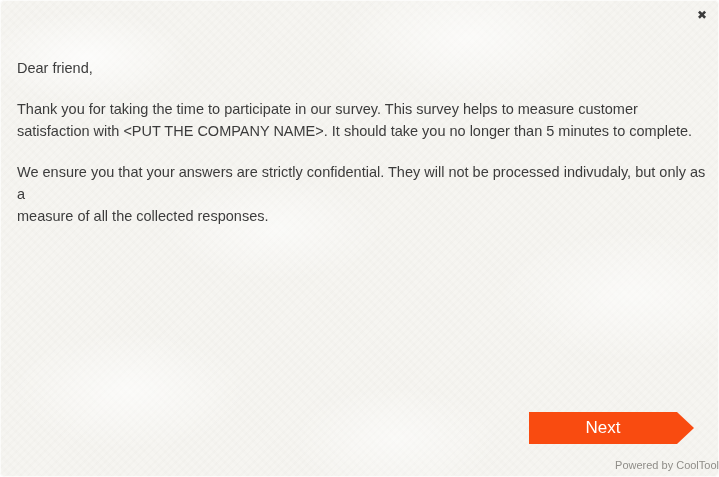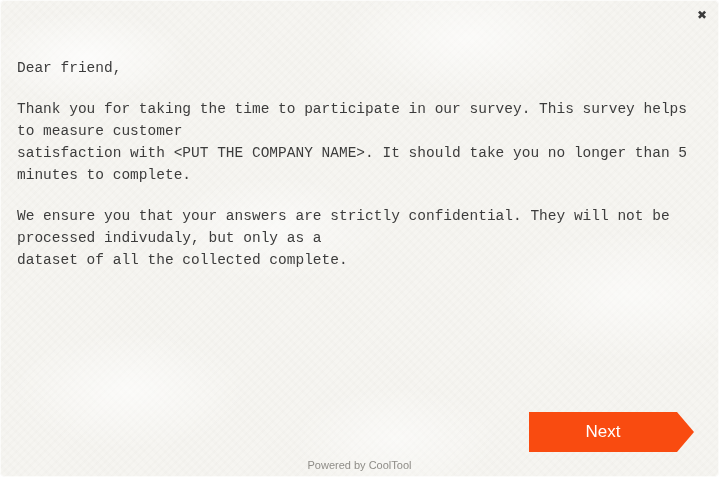--- a/index.html
+++ b/index.html
@@ -31,62 +31,62 @@
     box-shadow:inset 0 0 0 1px rgba(255,255,255,0.65);
   }
   .close-btn{
     position:absolute;top:7px;right:10px;
     background:none;border:none;padding:2px;
     font-family:"DejaVu Sans",sans-serif;
     font-size:12px;line-height:1;
     color:#3B3B3B;cursor:pointer;
   }
   .content{
-    position:absolute;top:57px;left:17px;right:8px;font-family:Liberation Mono, monospace;
+    position:absolute;top:57px;left:17px;right:8px;
   }
   .content p{
     margin:0 0 19px 0;
     font-size:14.5px;
     line-height:22px;
     color:var(--text);
     white-space:pre-line;
   }
   .next-btn{
     position:absolute;left:529px;top:412px;
-    width:165px;height:40px;
+    width:165px;height:32px;
     border:none;padding:0 17px 0 0;
     background:var(--accent);
     clip-path:polygon(0% 0%, calc(100% - 17px) 0%, 100% 50%, calc(100% - 17px) 100%, 0% 100%);
     color:#ffffff;
     font-family:"Liberation Sans","DejaVu Sans",sans-serif;
     font-size:17px;
     display:flex;align-items:center;justify-content:center;
     cursor:pointer;
   }
   .footer{
     position:absolute;left:0;right:0;bottom:6px;
-    text-align:center;
+    text-align:right;
     font-size:11px;
     color:var(--footer-text);
     cursor:pointer;
   }
 </style>
 </head>
 <body>
 
 <div class="page">
 
   <button class="close-btn">✖</button>
 
   <div class="content">
     <p>Dear friend,</p>
     <p>Thank you for taking the time to participate in our survey. This survey helps to measure customer
 satisfaction with &lt;PUT THE COMPANY NAME&gt;. It should take you no longer than 5 minutes to complete.</p>
     <p>We ensure you that your answers are strictly confidential. They will not be processed indivudaly, but only as a
-dataset of all the collected complete.</p>
+measure of all the collected responses.</p>
   </div>
 
   <button class="next-btn">
     <span>Next</span>
   </button>
 
   <div class="footer">Powered by CoolTool</div>
 
 </div>
 

